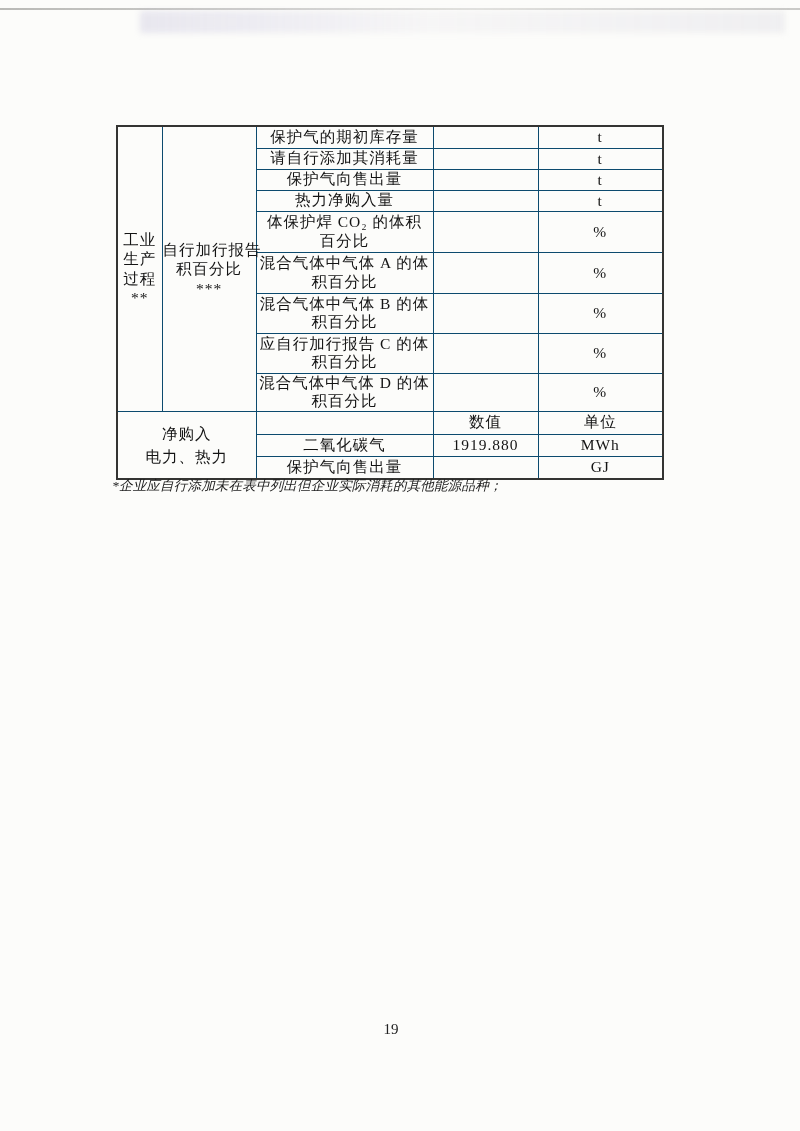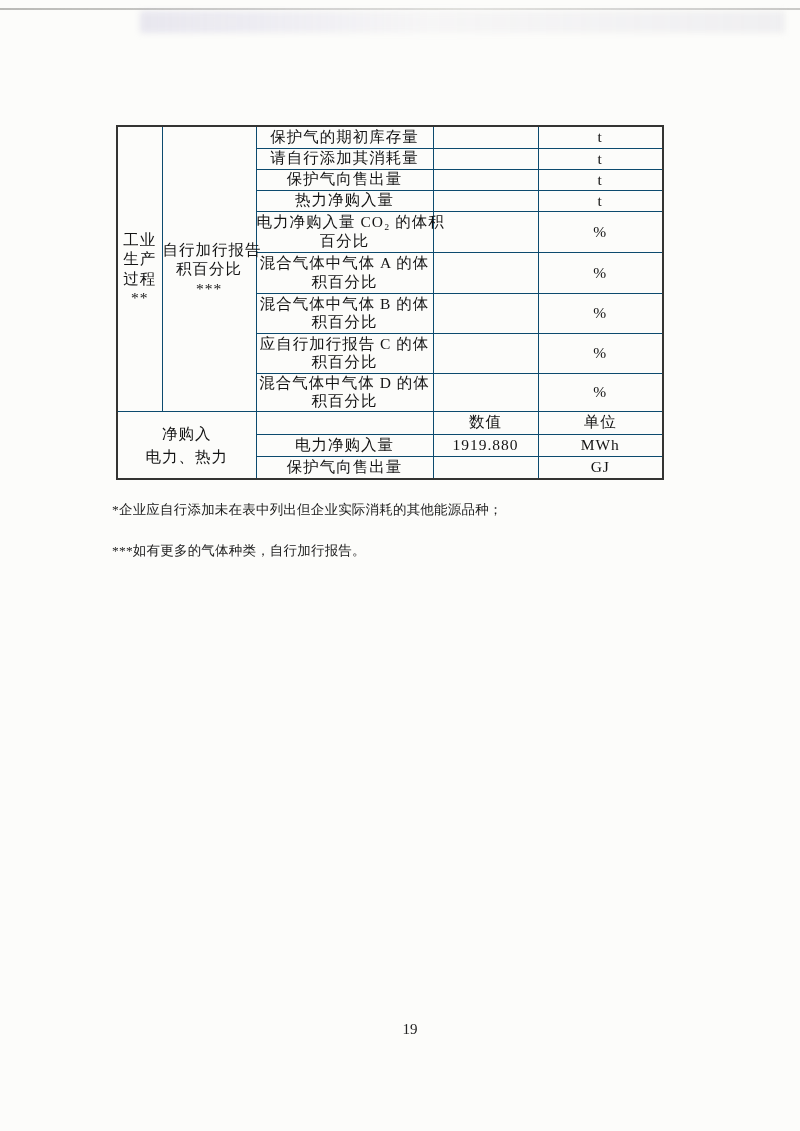--- a/index.html
+++ b/index.html
@@ -36,26 +36,26 @@
   }
   td.cat  div { line-height:19.5px; white-space:nowrap; }
   td.np   div { line-height:23px;   white-space:nowrap; }
   .pl { line-height:18.5px; white-space:nowrap; }
   td.val  { font-size:16px;   letter-spacing:.5px; }
   td.unit { font-size:15.5px; letter-spacing:.5px; }
   
   .footnotes { position:absolute; left:112px; top:477px; width:524px; }
   .fn {
     font-size:13.5px; line-height:17px; letter-spacing:.2px;
-    text-align:justify; color:#1c1c1c;margin-top:24px;
+    text-align:justify; font-style:italic; color:#1c1c1c;
   }
   
   .pageno {
     position:absolute; top:1021px; left:0; width:782px;
-    text-align:center; font-size:15px; color:#222;padding-left:19px;
+    text-align:center; font-size:15px; color:#222;
   }
 </style>
 </head>
 <body>
 
 <div class="page">
 
   <div class="scan-edge"></div>
   <div class="scan-smudge"></div>
 
@@ -106,21 +106,21 @@
       <tr style="height:21px">
         <td class="param">
           <div class="pl">热力净购入量</div>
           <div class="pl"></div>
         </td>
         <td class="val"></td>
         <td class="unit">t</td>
       </tr>
       <tr style="height:41px">
         <td class="param">
-          <div class="pl">电力净购入量 CO₂ 的体积</div>
+          <div class="pl">体保护焊 CO₂ 的体积</div>
           <div class="pl">百分比</div>
         </td>
         <td class="val"></td>
         <td class="unit">%</td>
       </tr>
       <tr style="height:41px">
         <td class="param">
           <div class="pl">混合气体中气体 A 的体</div>
           <div class="pl">积百分比</div>
         </td>
@@ -155,32 +155,31 @@
       <tr style="height:23px">
         <td class="np" rowspan="3" colspan="2">
           <div>净购入</div>
           <div>电力、热力</div>
         </td>
         <td class="param"></td>
         <td class="val">数值</td>
         <td class="unit">单位</td>
       </tr>
       <tr style="height:19px">
-        <td class="param">电力净购入量</td>
+        <td class="param">二氧化碳气</td>
         <td class="val">1919.880</td>
         <td class="unit">MWh</td>
       </tr>
       <tr style="height:21px">
         <td class="param">保护气向售出量</td>
         <td class="val"></td>
         <td class="unit">GJ</td>
       </tr>
     </tbody>
   </table>
 
   <div class="footnotes">
     <div class="fn">*企业应自行添加未在表中列出但企业实际消耗的其他能源品种；</div>
-    <div class="fn">***如有更多的气体种类，自行加行报告。</div>
   </div>
 
   <div class="pageno">19</div>
 
 </div>
 
 </body></html>

